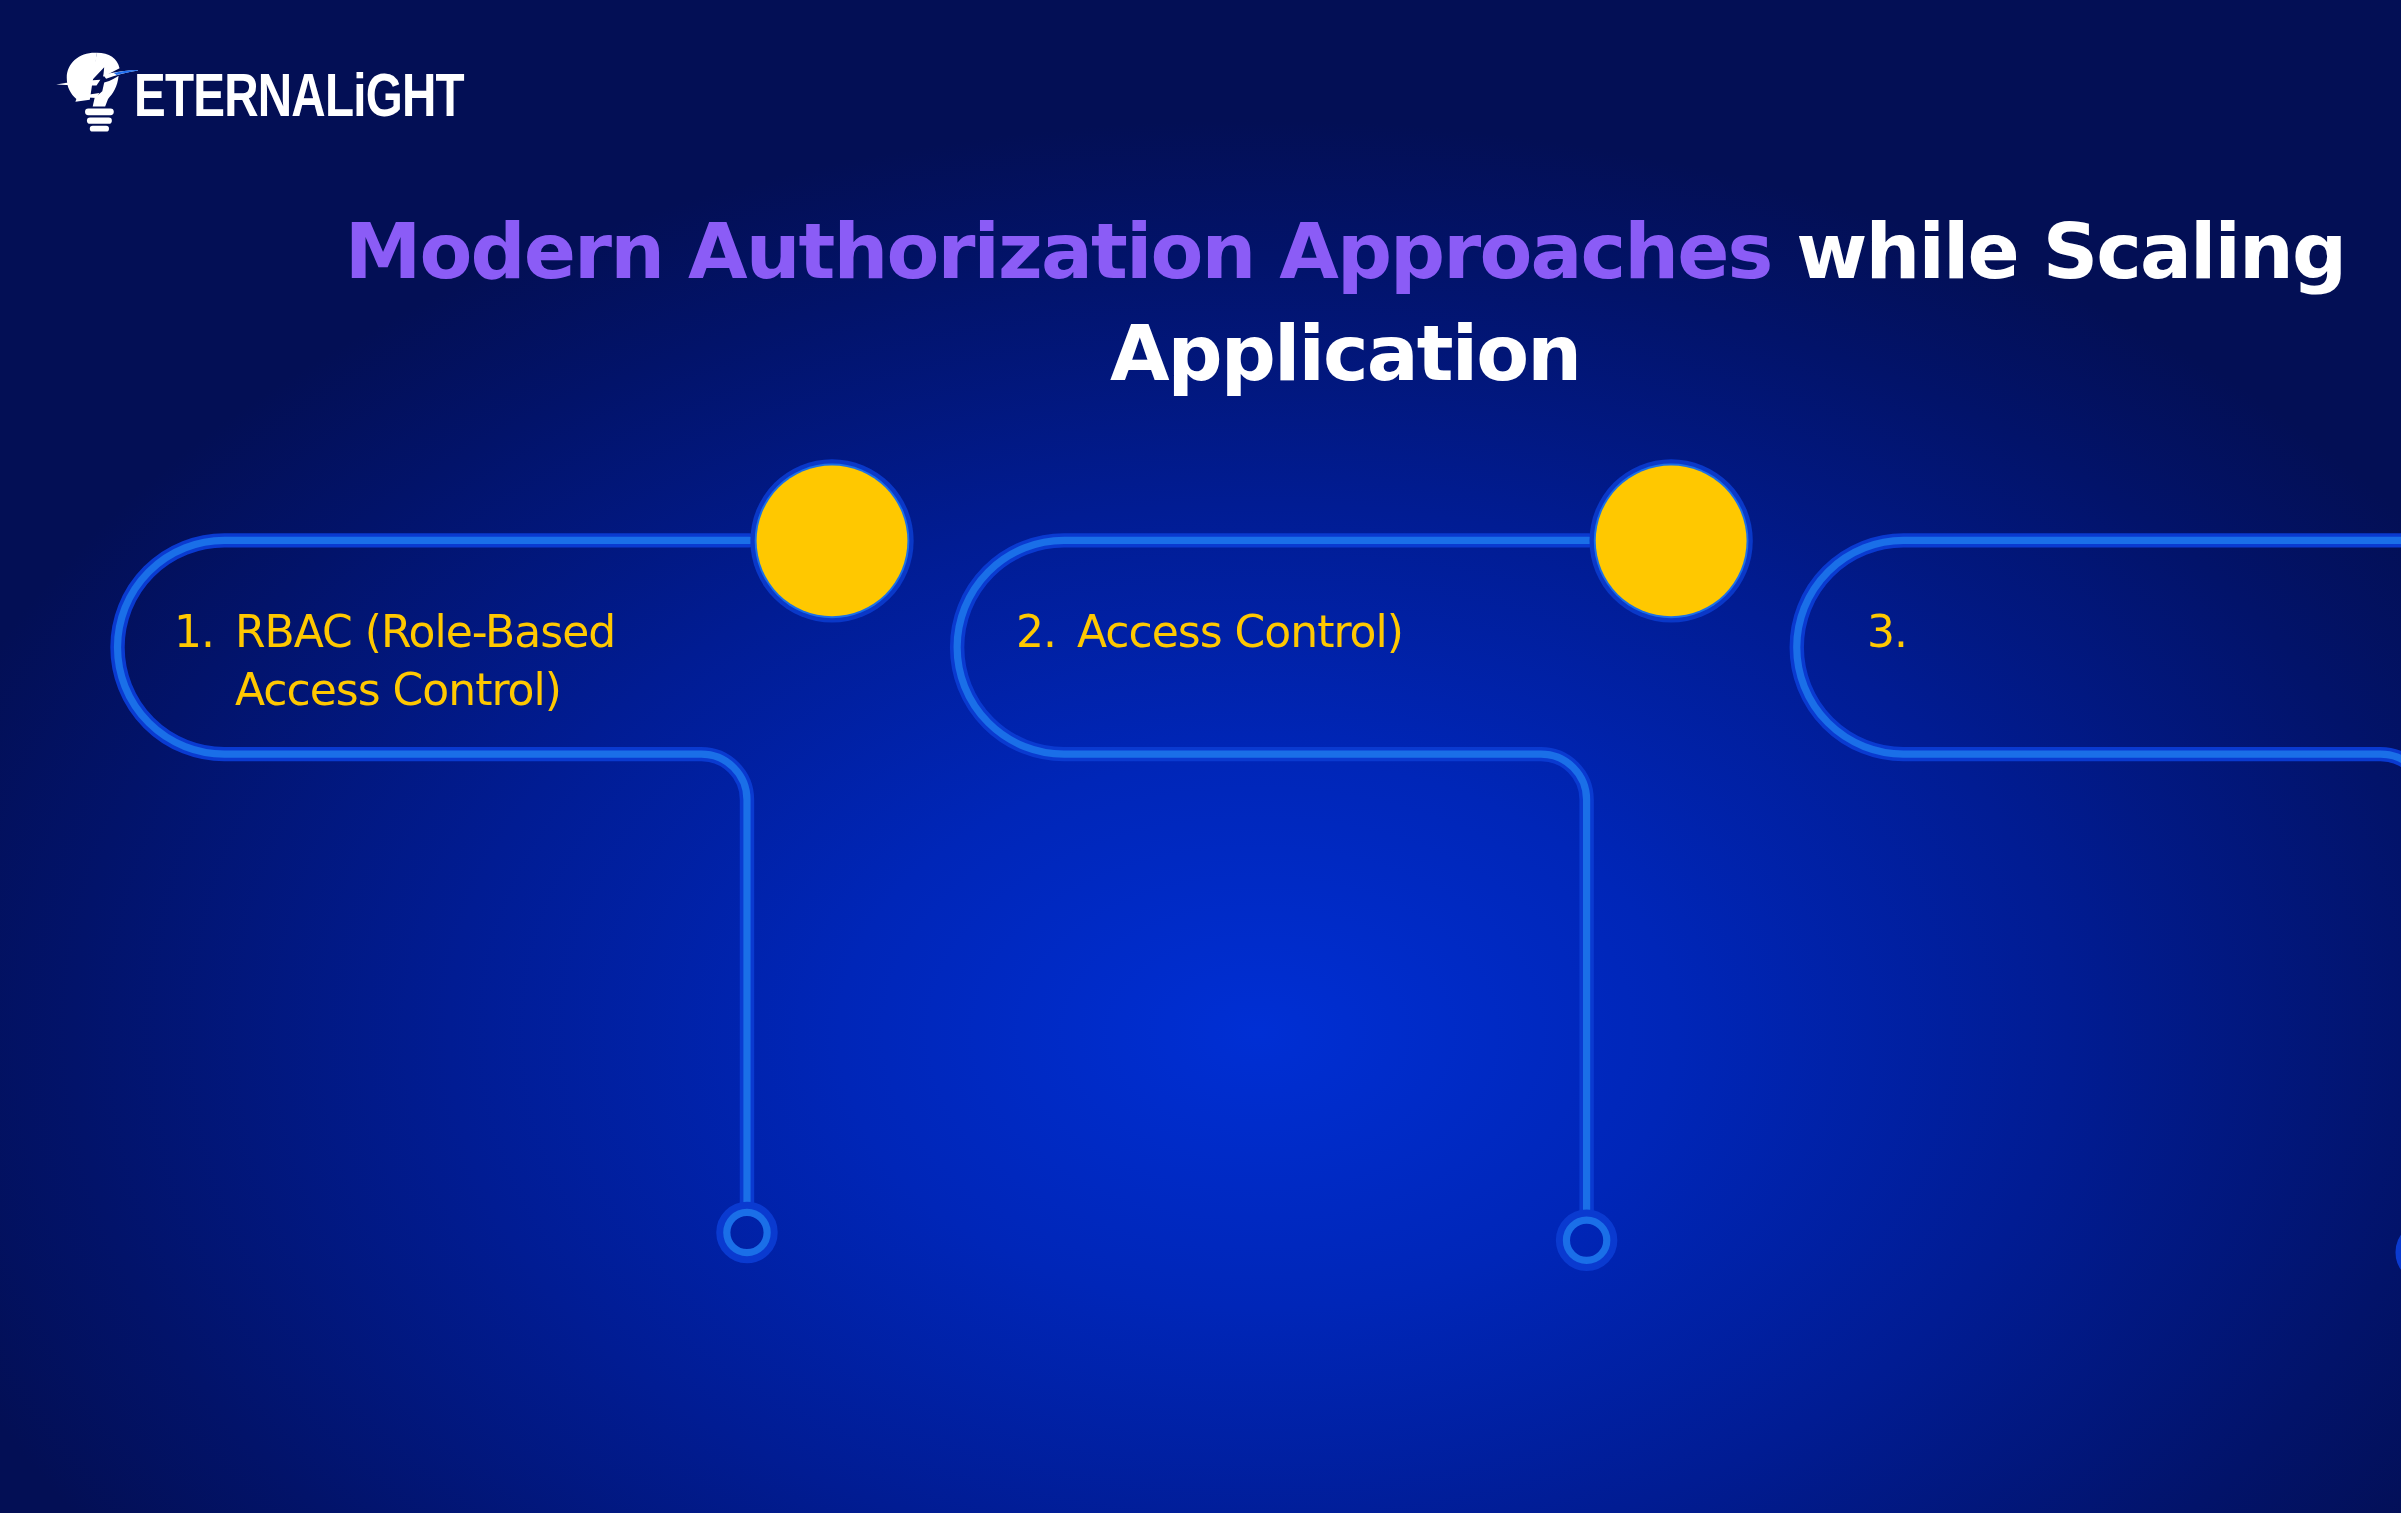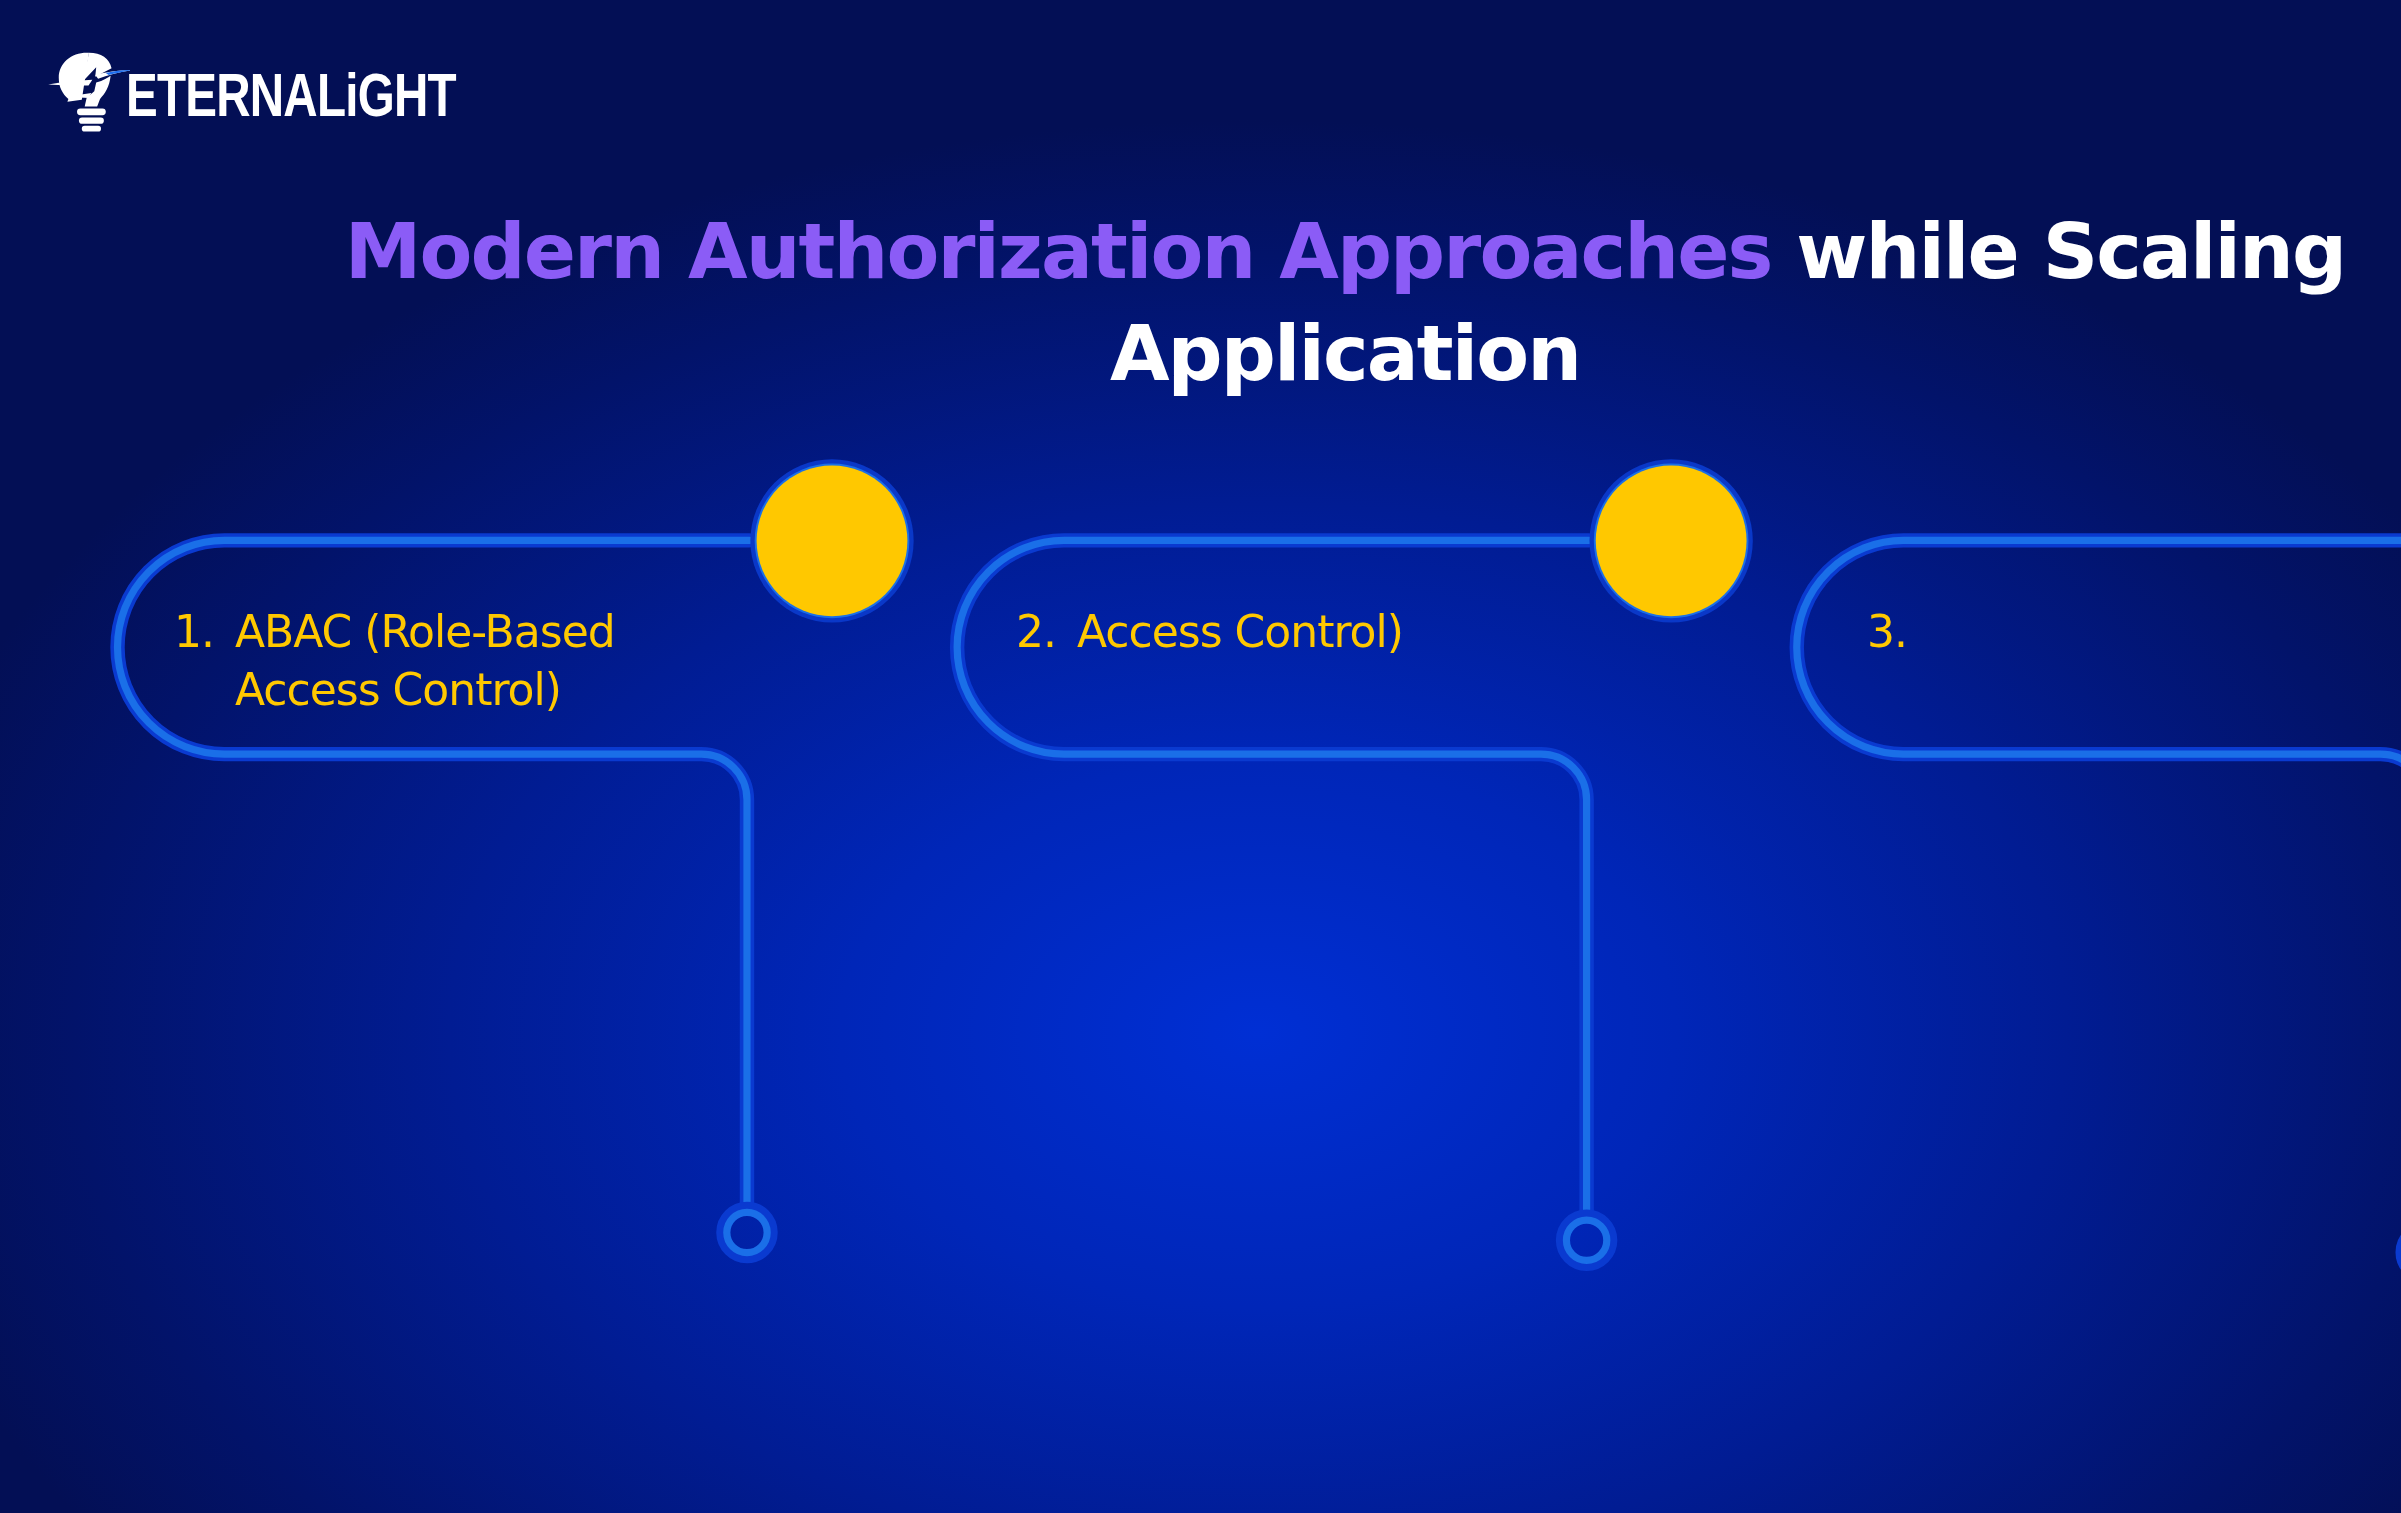--- a/index.html
+++ b/index.html
@@ -10,21 +10,21 @@
     overflow: hidden;
   }
   body {
     position: relative;
     background:
       radial-gradient(ellipse 1393px 913px at 1258px 1033px, #002fd4 0%, #0026b8 30%, #011c93 58%, #02136a 85%, #030f55 100%);
     font-family: "DejaVu Sans", "Liberation Sans", sans-serif;
   }
   .logo {
     position: absolute;
-    left: 48px;
+    left: 56px;
     top: 46px;
     height: 86px;
     display: flex;
     align-items: flex-end;
   }
   .logo-mark {
     width: 82px;
     height: 84px;
     display: block;
   }
@@ -147,21 +147,21 @@
     <circle cx="5226" cy="1126" r="170" fill="#0a38c8"></circle>
     <circle cx="5226" cy="1126" r="161" fill="#1a6fe8"></circle>
     <circle cx="5226" cy="1126" r="157" fill="#ffc800"></circle>
     <circle cx="5051" cy="2607" r="50" fill="none" stroke="#0a3ad0" stroke-width="28"></circle>
     <circle cx="5051" cy="2607" r="42" fill="none" stroke="#1a6fe8" stroke-width="15"></circle>
   </g>
 </svg>
 
 <div class="card-text" style="left:174px; top:603px;">
   <span class="num">1.</span>
-  <span class="line">ABAC (Role-Based</span>
+  <span class="line">RBAC (Role-Based</span>
   <span class="line">Access Control)</span>
 </div>
 
 <div class="card-text" style="left:1016px; top:603px;">
   <span class="num">2.</span>
   <span class="line">Access Control)</span>
 </div>
 
 <div class="card-text" style="left:1867px; top:603px;">
   <span class="num">3.</span>

